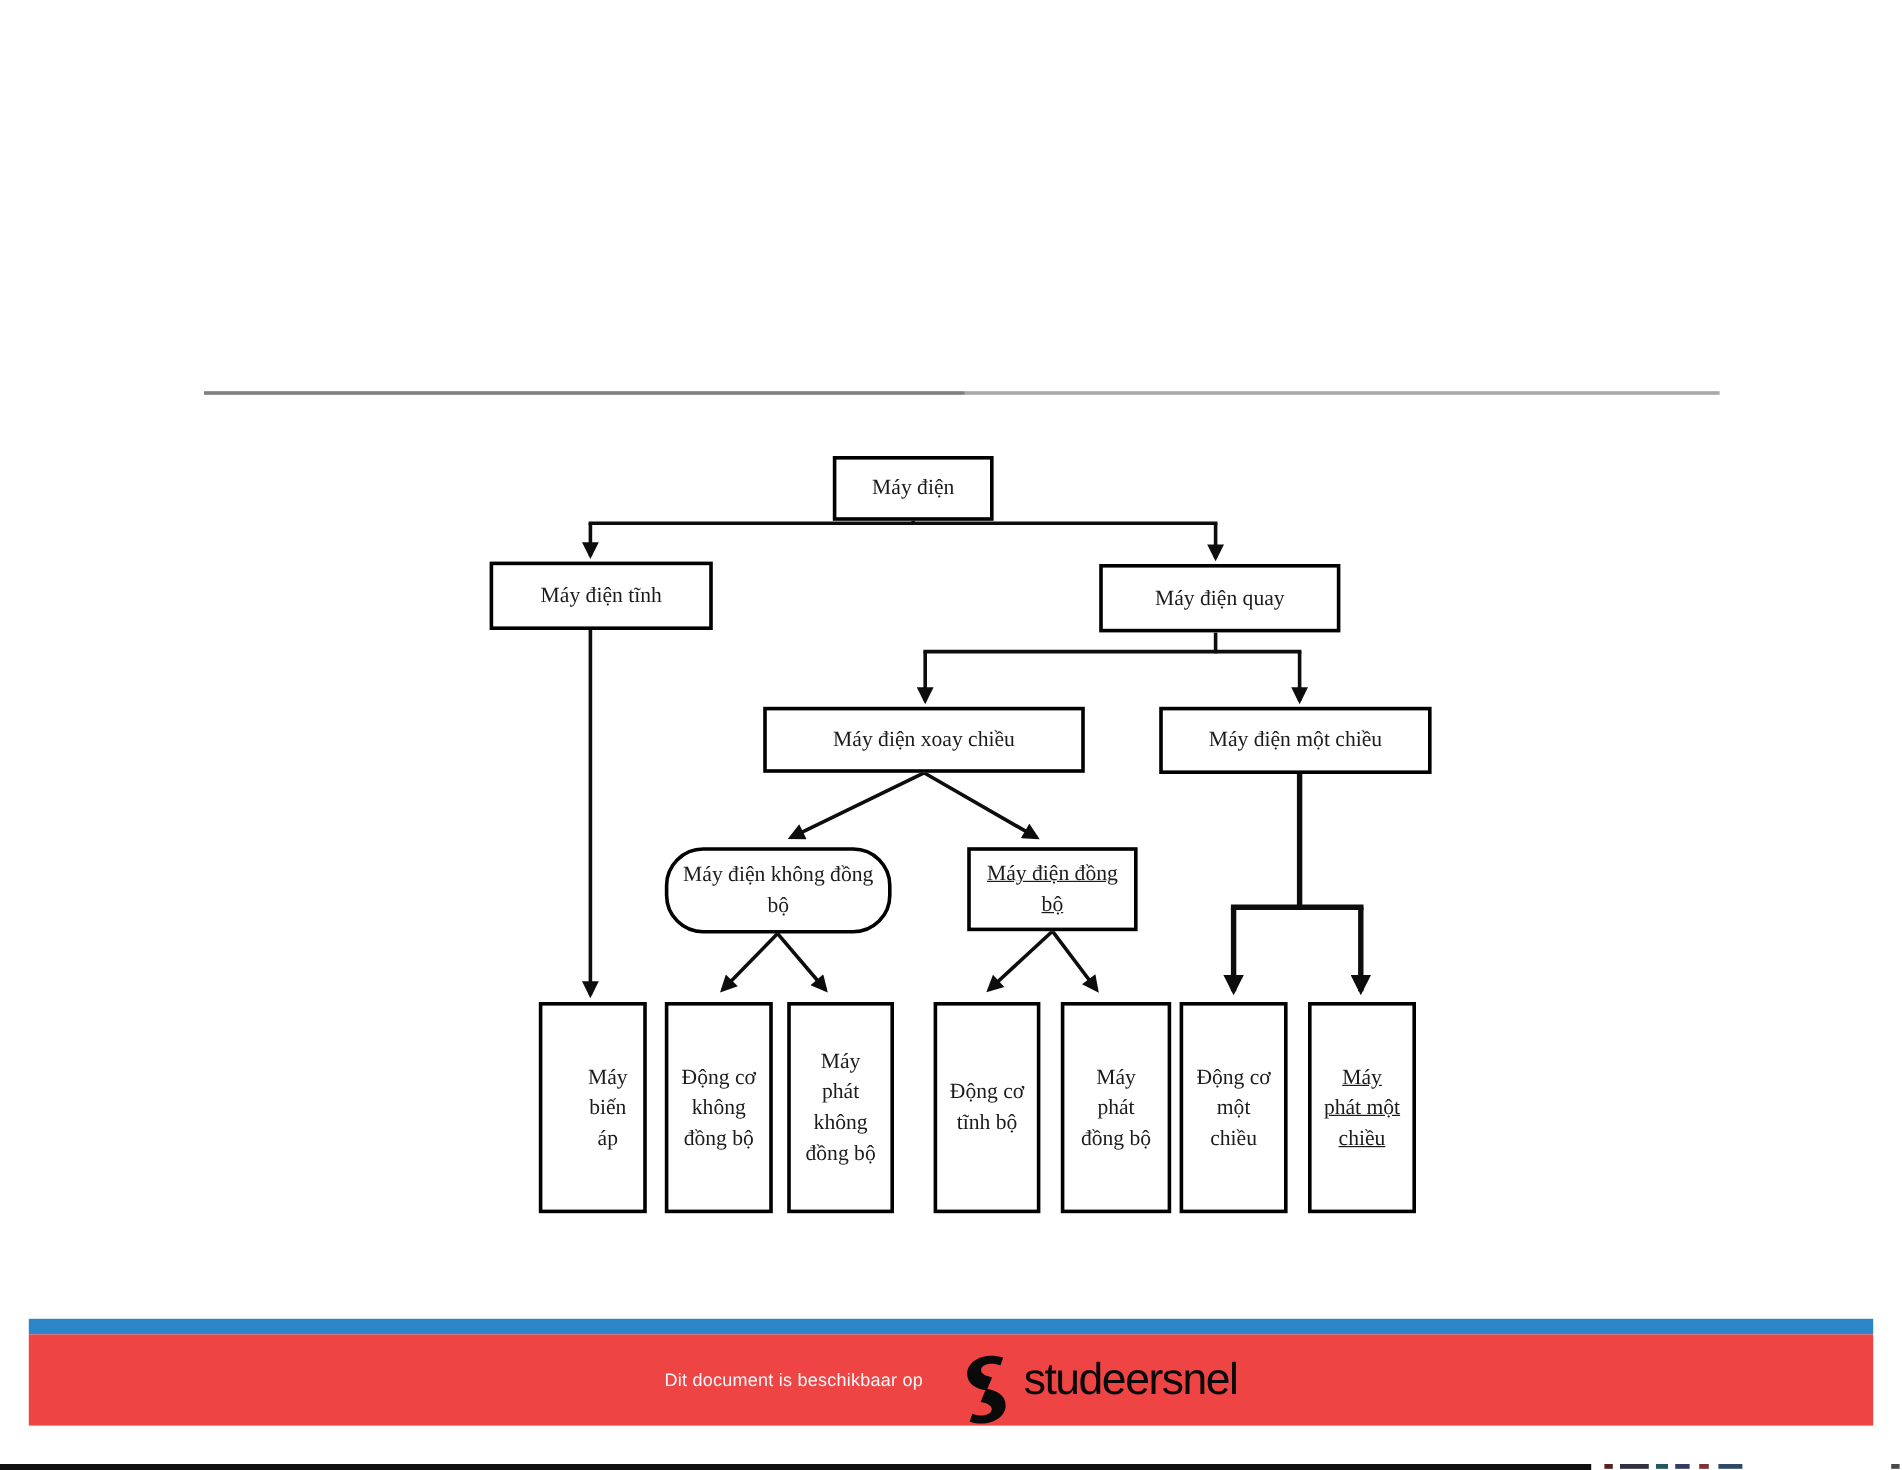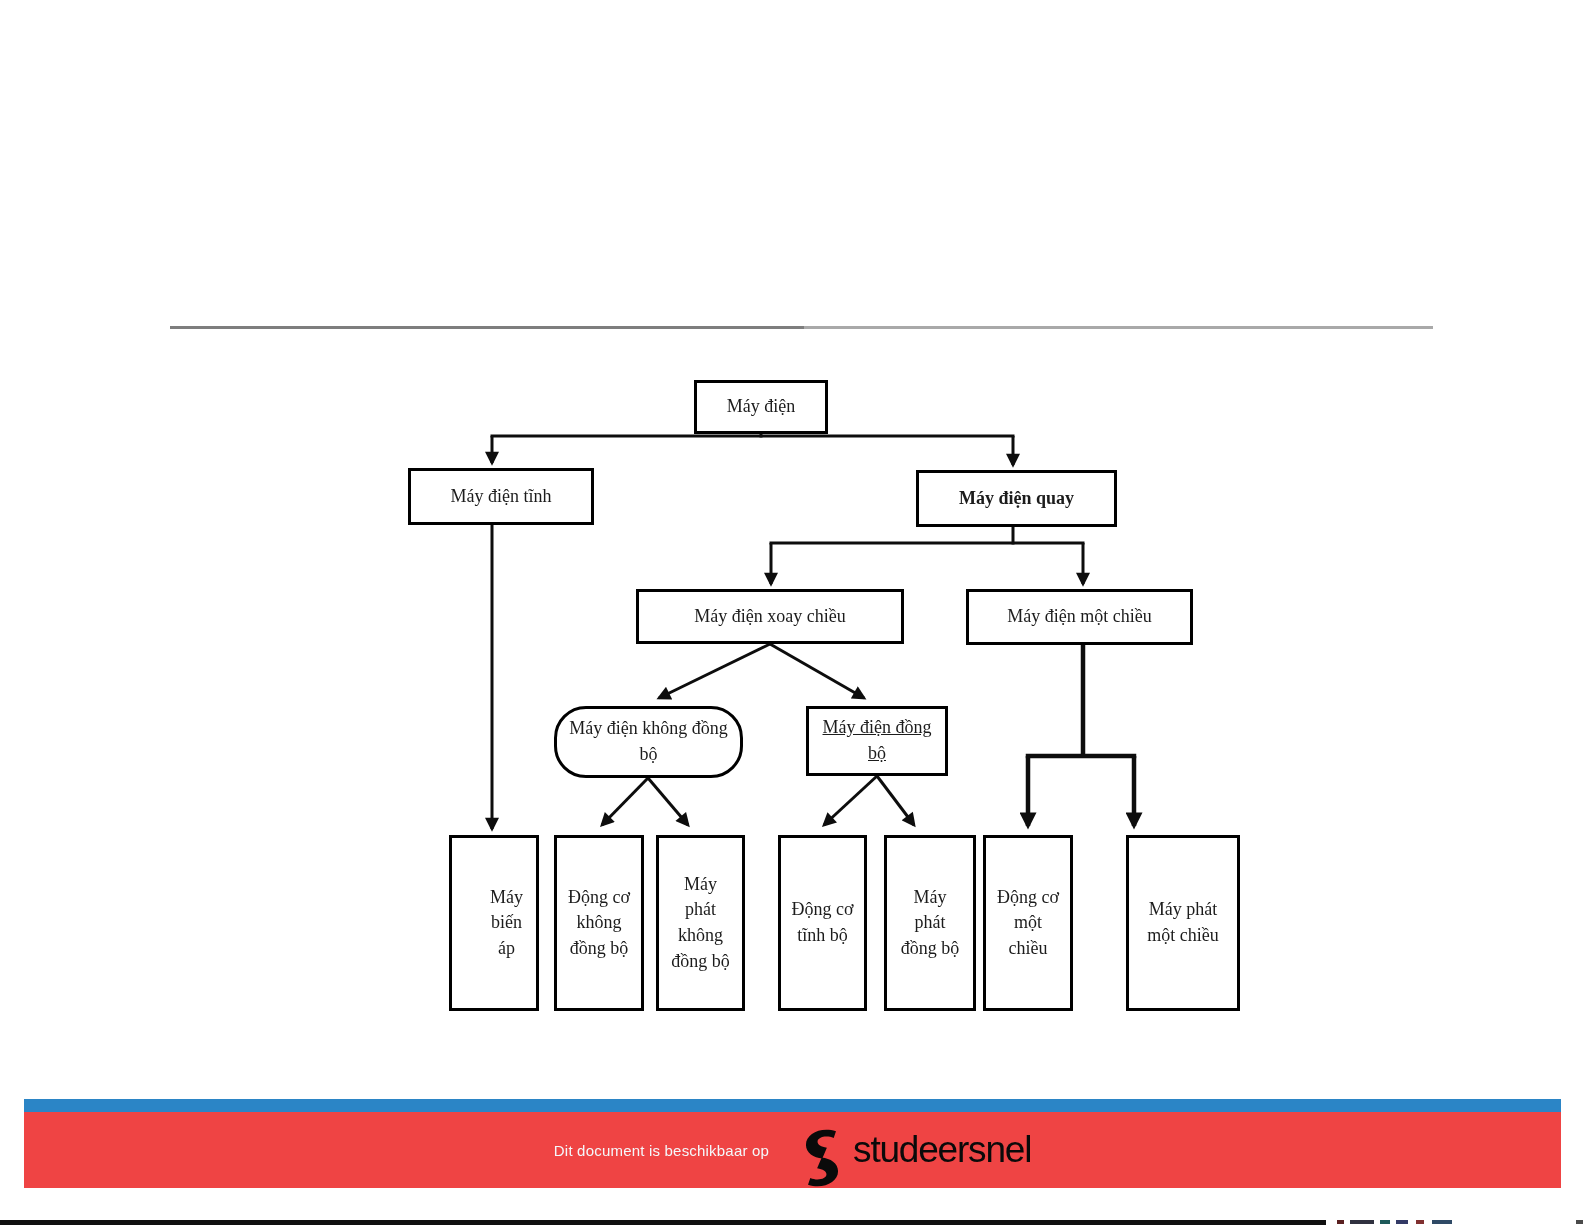--- a/index.html
+++ b/index.html
@@ -71,32 +71,32 @@
     <g stroke="#0d0d0d" stroke-width="4.5" fill="none">
       <line x1="1083" y1="645" x2="1083" y2="758"></line>
       <line x1="1025.75" y1="756" x2="1136.25" y2="756"></line>
       <line x1="1028" y1="756" x2="1028" y2="826" marker-end="url(#arwB)"></line>
       <line x1="1134" y1="756" x2="1134" y2="826" marker-end="url(#arwB)"></line>
     </g>
   </svg>
 
   <div class="node" style="left:694px;top:364px;width:134px;height:54px;margin-top:16px;">Máy điện</div>
   <div class="node" style="left:408px;top:468px;width:186px;height:57px;">Máy điện tĩnh</div>
-  <div class="node" style="left:916px;top:470px;width:201px;height:57px;font-weight:bold;">Máy điện quay</div>
+  <div class="node" style="left:916px;top:470px;width:201px;height:57px;">Máy điện quay</div>
   <div class="node" style="left:636px;top:589px;width:268px;height:55px;">Máy điện xoay chiều</div>
   <div class="node" style="left:966px;top:589px;width:227px;height:56px;">Máy điện một chiều</div>
   <div class="node" style="left:554px;top:706px;width:189px;height:72px;border-radius:32px;">Máy điện không đồng bộ</div>
   <div class="node" style="left:806px;top:706px;width:142px;height:70px;text-decoration:underline;">Máy điện đồng bộ</div>
   <div class="node" style="left:449px;top:835px;width:90px;height:176px;padding-left:34px;">Máy biến áp</div>
   <div class="node" style="left:554px;top:835px;width:90px;height:176px;">Động cơ không đồng bộ</div>
   <div class="node" style="left:656px;top:835px;width:89px;height:176px;">Máy phát không đồng bộ</div>
   <div class="node" style="left:778px;top:835px;width:89px;height:176px;">Động cơ tĩnh bộ</div>
   <div class="node" style="left:884px;top:835px;width:92px;height:176px;text-align:center;">Máy phát đồng bộ</div>
   <div class="node" style="left:983px;top:835px;width:90px;height:176px;">Động cơ một chiều</div>
-  <div class="node" style="left:1126px;top:835px;width:114px;height:176px;">Máy phát một chiều</div>
+  <div class="node" style="left:1090px;top:835px;width:90px;height:176px;text-decoration:underline;">Máy phát một chiều</div>
 
   <div class="footer">
     <div class="footer-strip"></div>
     <div class="footer-band">
       <span class="footer-text">Dit document is beschikbaar op</span>
       <span class="logo">
         <svg class="logo-icon" viewBox="0 0 44 56" width="46" height="58">
           <path d="M35.5 2.2 C21 -2.5 6.5 4.5 6.5 15.2 c0 8.2 7.4 12.4 15.8 13.4 l4.4 -10.6 c-5.6 -0.9 -9 -2.9 -9 -5.8 c0 -4.6 8.6 -6.6 15.6 -3.6 z"></path>
           <path d="M8.5 53.8 C23 58.5 37.5 51.5 37.5 40.8 c0 -8.2 -7.4 -12.4 -15.8 -13.4 l-4.4 10.6 c5.6 0.9 9 2.9 9 5.8 c0 4.6 -8.6 6.6 -15.6 3.6 z"></path>
         </svg>

